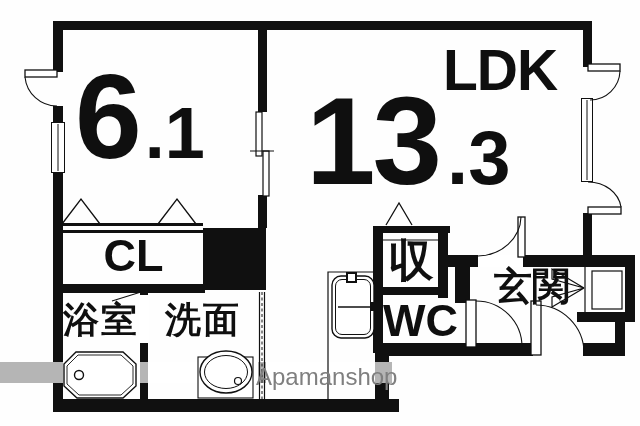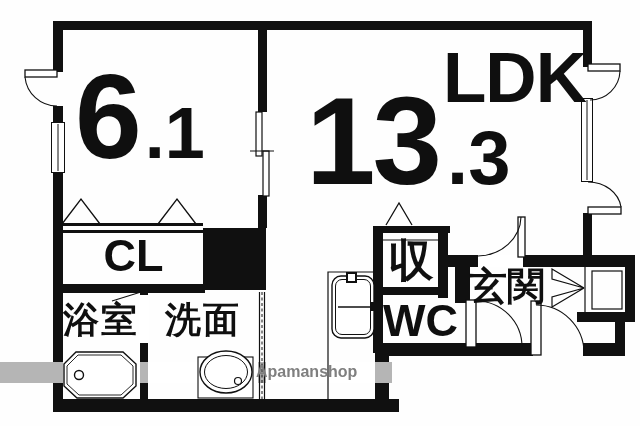--- a/index.html
+++ b/index.html
@@ -8,30 +8,30 @@
   .wall{position:absolute;background:#101010;}
   .win{position:absolute;background:#fff;border:1.5px solid #101010;box-sizing:border-box;}
   .gapw{position:absolute;background:#ffffff;}
   svg.overlay{position:absolute;left:0;top:0;pointer-events:none;}
   .lbl{position:absolute;font-weight:700;line-height:1;white-space:nowrap;}
   .row{display:flex;align-items:baseline;}
   .big1{font-size:120px;letter-spacing:-3px;}
   .dec1{font-size:72px;margin-left:6px;}
   .big2{font-size:125px;letter-spacing:-3px;}
   .dec2{font-size:76px;margin-left:8px;}
-  .ldk{font-size:71px;letter-spacing:-1px;}
+  .ldk{font-size:57px;letter-spacing:-1px;}
   .cl{font-size:45px;width:141px;text-align:center;}
   .cjk36{font-size:36px;width:80px;text-align:center;letter-spacing:2px;}
   .wash{width:114px;}
   .shu{font-size:45px;width:56px;text-align:center;}
   .wc{font-size:45px;width:80px;text-align:right;}
   .genkan{font-size:38px;width:98px;text-align:center;}
   .band{position:absolute;background:#b5b5b5;}
   .patch{position:absolute;background:#ffffff;}
-  .wm{position:absolute;color:#7f7f7f;font-size:16px;font-weight:700;letter-spacing:0px;}
+  .wm{position:absolute;color:#7f7f7f;font-size:24px;font-weight:400;letter-spacing:0px;}
 </style>
 </head>
 <body>
 
 <div class="plan">
 
   <div class="wall" style="left:53px;top:21px;width:539px;height:9px"></div>
   <div class="wall" style="left:53px;top:21px;width:10px;height:51px"></div>
   <div class="wall" style="left:53px;top:106px;width:10px;height:306px"></div>
   <div class="wall" style="left:53px;top:399px;width:346px;height:13px"></div>
@@ -162,17 +162,17 @@
   <div class="lbl row" style="left:306px;top:78px">
     <span class="big2">13</span>
     <span class="dec2">.3</span>
   </div>
 
   <div class="lbl cjk36" style="left:61px;top:302px">浴室</div>
   <div class="lbl cl" style="left:63px;top:233px">CL</div>
   <div class="lbl cjk36 wash" style="left:146px;top:302px">洗面</div>
   <div class="lbl shu" style="left:383px;top:238px">収</div>
   <div class="lbl wc" style="left:378px;top:298px">WC</div>
-  <div class="lbl genkan" style="left:458px;top:267px">玄関</div>
+  <div class="lbl genkan" style="left:483px;top:267px">玄関</div>
 
   <div class="wm" style="left:256px;top:363px">Apamanshop</div>
 
 </div>
 
 </body></html>

